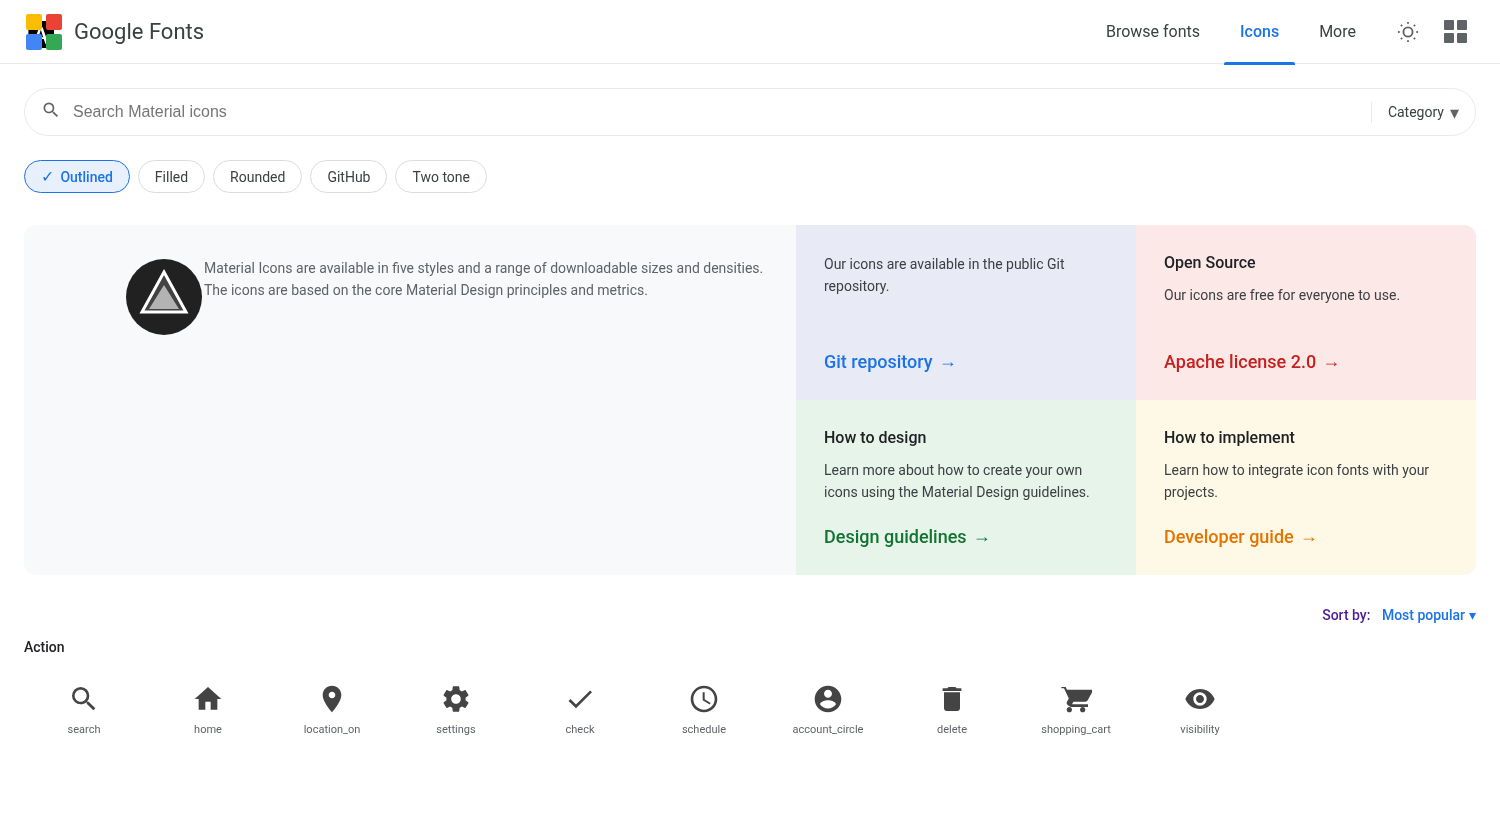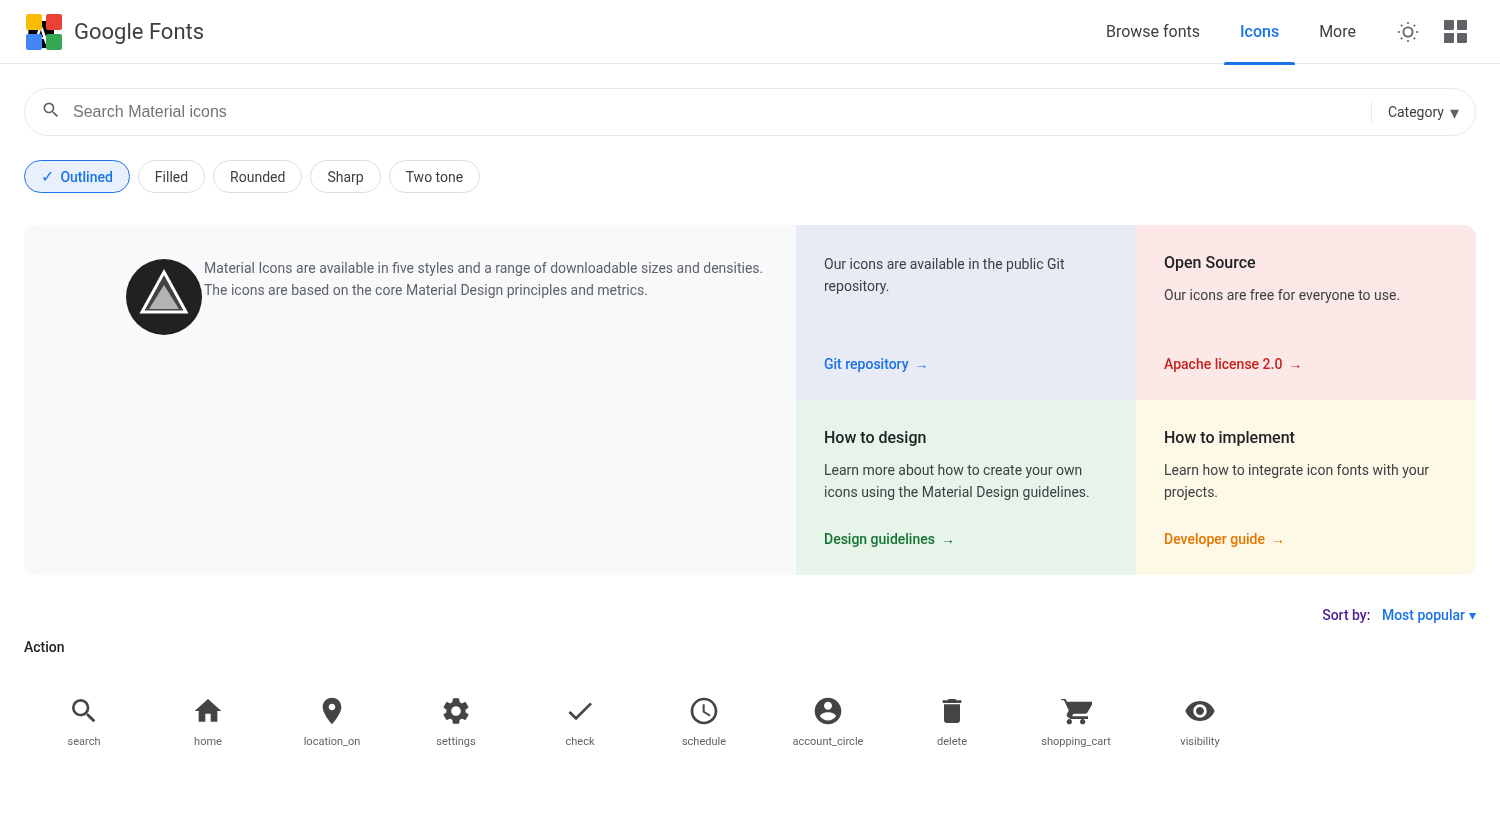--- a/index.html
+++ b/index.html
@@ -186,21 +186,21 @@
     .info-card-desc {
       font-size: 14px;
       color: #3c4043;
       line-height: 1.6;
       flex: 1;
     }
     .info-card-link {
       display: flex;
       align-items: center;
       gap: 6px;
-      font-size: 14px;
+      font-size: 18px;
       font-weight: 500;
       cursor: pointer;
       margin-top: 16px;
       text-decoration: none;
     }
     .card-blue { background: #e8eaf6; }
     .card-red { background: #fce8e6; }
     .card-green { background: #e6f4ea; }
     .card-yellow { background: #fef9e7; }
     .link-blue { color: #1a73e8; }
@@ -225,21 +225,21 @@
       font-weight: 500;
     }
     .sort-dropdown span { color: #4c1d95; }
 
     
     .action-section { padding: 8px 24px 16px; }
     .section-title {
       font-size: 14px;
       font-weight: 500;
       color: #202124;
-      margin-bottom: 16px;
+      margin-bottom: 4px;
     }
 
     
     .icon-grid {
       display: flex;
       gap: 4px;
       flex-wrap: nowrap;
       overflow: hidden;
     }
     .icon-item {
@@ -342,21 +342,21 @@
     <span class="chip-check">✓</span>
     <span>Outlined</span>
   </div>
   <div class="chip">
     <span>Filled</span>
   </div>
   <div class="chip">
     <span>Rounded</span>
   </div>
   <div class="chip">
-    <span>Sharp</span>
+    <span>GitHub</span>
   </div>
   <div class="chip">
     <span>Two tone</span>
   </div>
 </div>
 
 <div class="info-section">
 
   <div class="info-left">
 

